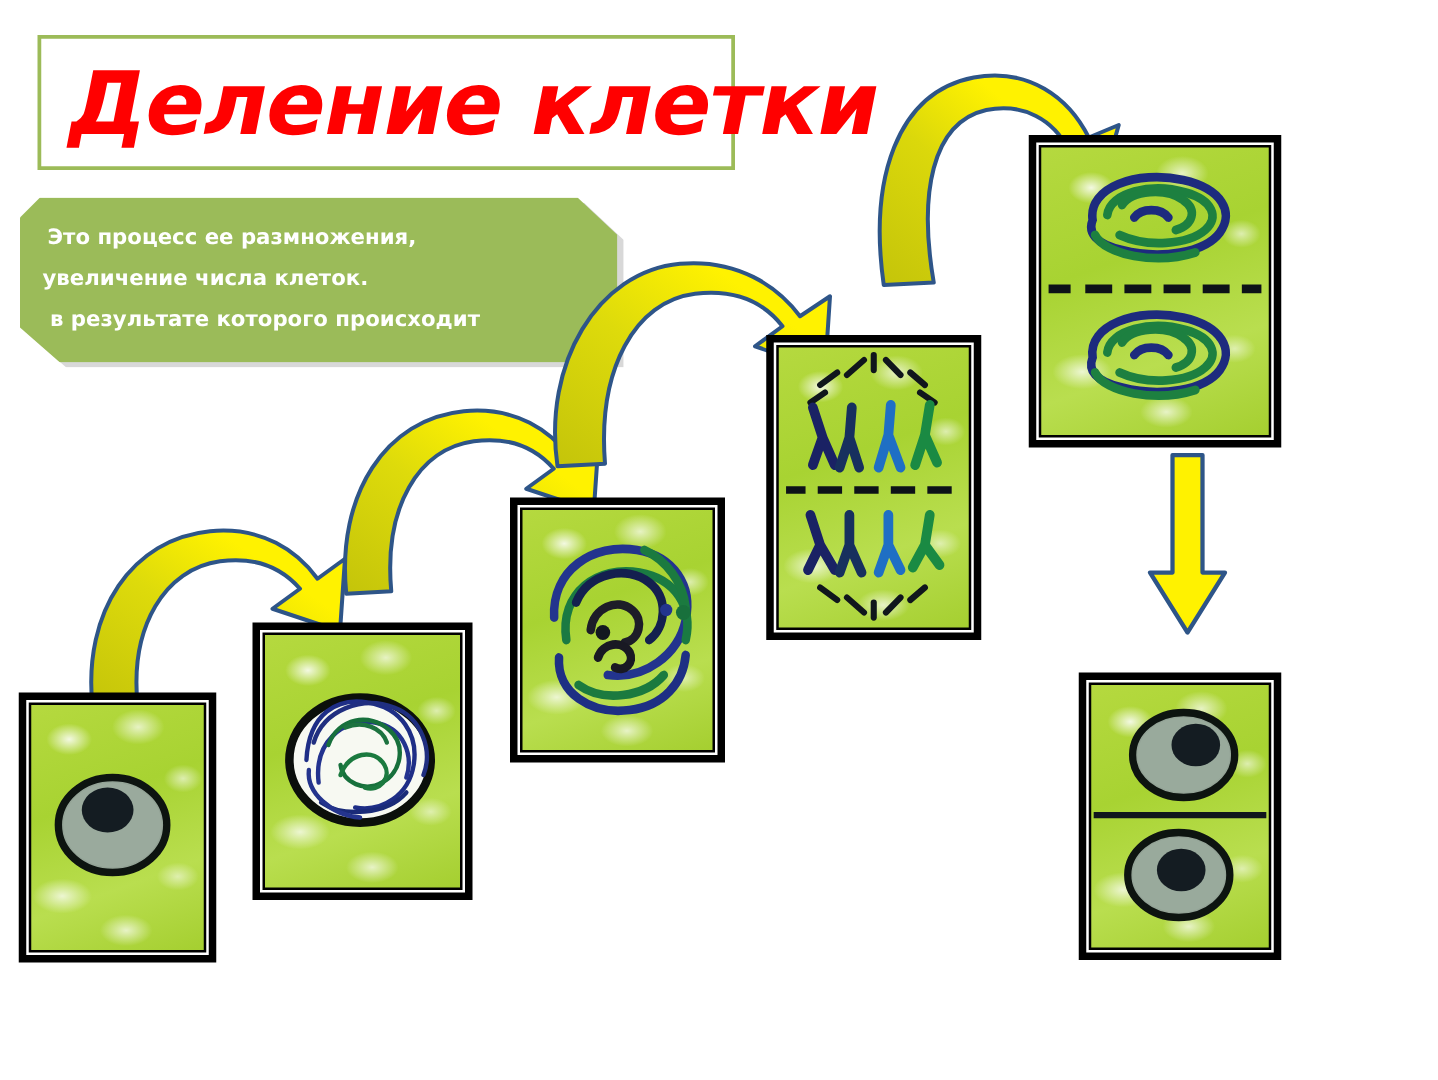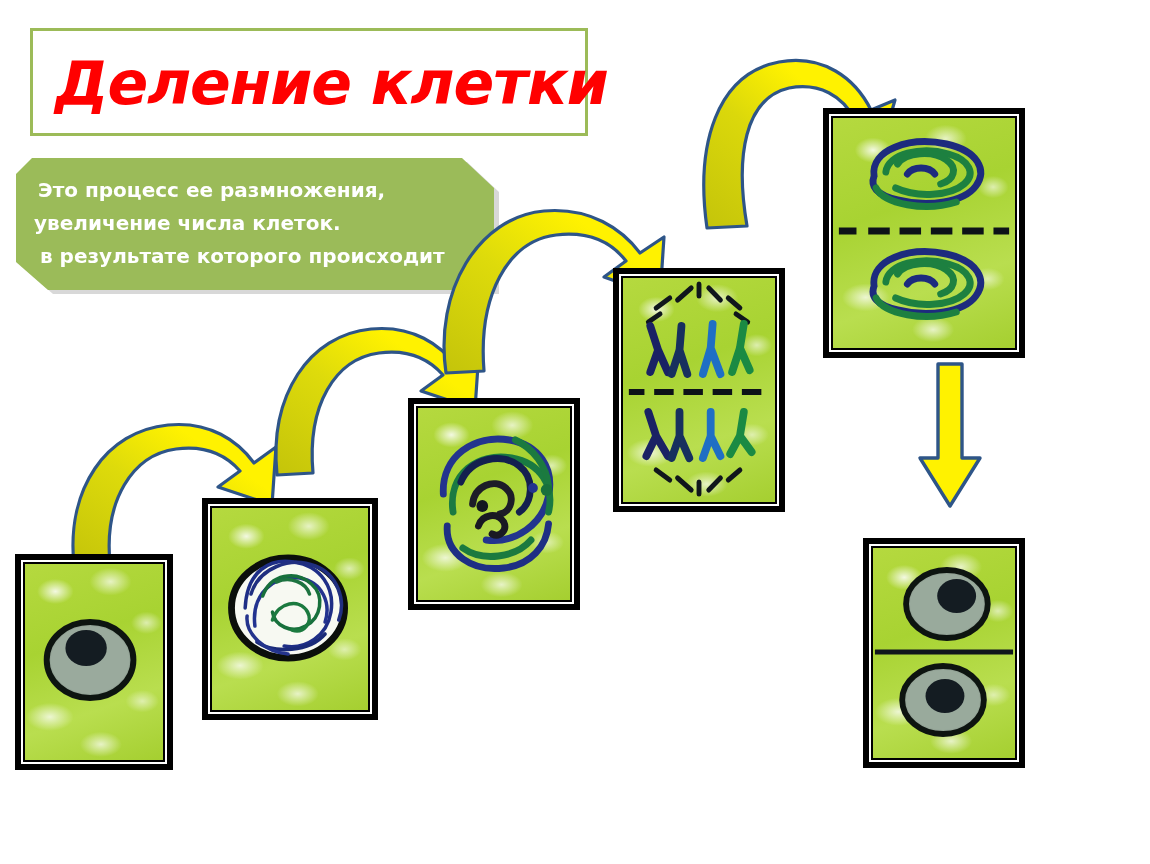--- a/index.html
+++ b/index.html
@@ -32,21 +32,21 @@
     height: 108px;
     border: 3px solid #9CBB58;
     background: #ffffff;
     box-sizing: border-box;
   }
   .title-text {
     position: absolute;
     left: 22px;
     top: 8px;
     font-family: "DejaVu Sans", sans-serif;
-    font-size: 60px;
+    font-size: 70px;
     font-weight: 700;
     font-style: italic;
     color: #FF0000;
     white-space: nowrap;
     letter-spacing: -1px;
     line-height: 88px;
   }
 
   
   .caption-shadow {
@@ -72,21 +72,21 @@
   .caption-lines {
     position: absolute;
     left: 16px;
     top: 158px;
     width: 478px;
     height: 132px;
     padding: 16px 10px 0 22px;
     box-sizing: border-box;
     color: #ffffff;
     font-family: "DejaVu Sans", sans-serif;
-    font-size: 20px;
+    font-size: 17px;
     font-weight: 700;
     line-height: 33px;
     white-space: nowrap;
   }
   .caption-lines div:nth-child(2) { margin-left: -4px; }
   .caption-lines div:nth-child(3) { margin-left: 2px; }
 
   
   .cell-frame {
     position: absolute;

